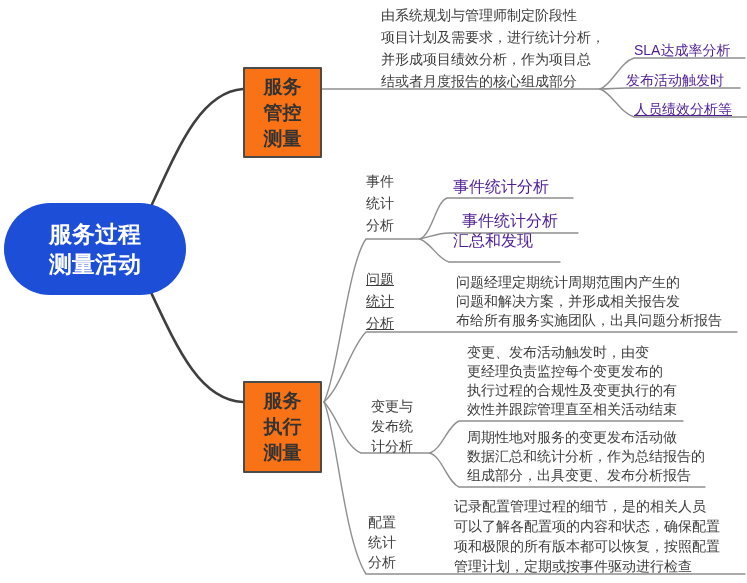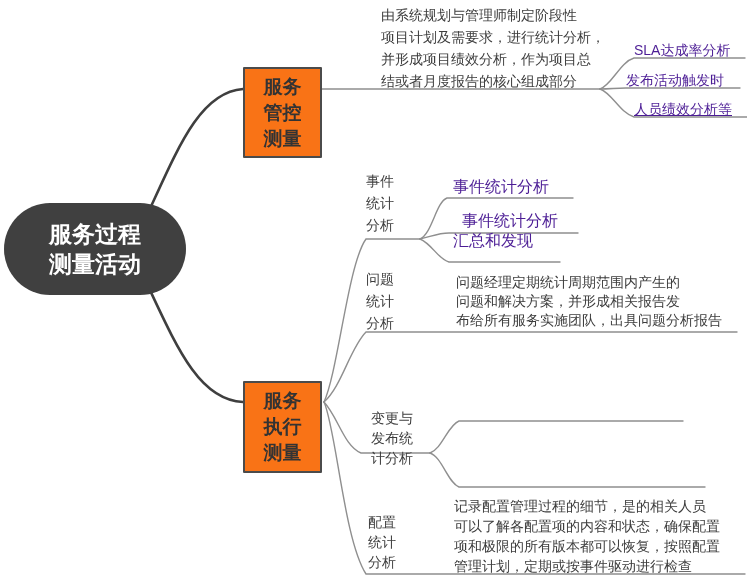--- a/index.html
+++ b/index.html
@@ -4,21 +4,21 @@
 <style>
   html,body{margin:0;padding:0;background:#ffffff;}
   #canvas{
     position:relative;width:747px;height:583px;background:#ffffff;overflow:hidden;
     font-family:"Liberation Sans","DejaVu Sans",sans-serif;color:#3d3d3d;
   }
   #connectors{position:absolute;left:0;top:0;}
   .abs{position:absolute;white-space:pre-line;}
   .central{
     display:flex;align-items:center;justify-content:center;text-align:right;
-    background:#404040;color:#ffffff;font-weight:bold;font-size:23px;line-height:30px;
+    background:#1d4ed8;color:#ffffff;font-weight:bold;font-size:23px;line-height:30px;
     border-radius:46px;
   }
   .boxnode{
     box-sizing:border-box;background:#f97316;border:2px solid #4b4b4b;border-radius:1px;
     display:flex;align-items:center;justify-content:center;text-align:center;
     font-weight:bold;font-size:19px;line-height:26px;color:#333333;margin-top:24px;
   }
   .para{font-size:14px;line-height:19px;color:#3d3d3d;}
   .para.lh22{line-height:22px;}
   .para.lh20{line-height:20px;}
@@ -78,30 +78,37 @@
 执行
 测量</div>
 
   <div class="abs lbl" style="left:366px;top:170px;width:52px;">事件
 统计
 分析</div>
   <div class="abs item big" style="left:453px;top:179px;">事件统计分析</div>
   <div class="abs item big" style="left:462px;top:213px;">事件统计分析</div>
   <div class="abs item big" style="left:453px;top:233px;">汇总和发现</div>
 
-  <div class="abs lbl" style="left:366px;top:268px;width:52px;">问题
+  <div class="abs lbl" style="left:366px;top:268px;width:52px;text-decoration:underline;">问题
 统计
 分析</div>
   <div class="abs para" style="left:456px;top:273px;width:295px;">问题经理定期统计周期范围内产生的
 问题和解决方案，并形成相关报告发
 布给所有服务实施团队，出具问题分析报告</div>
 
-  <div class="abs lbl lh20" style="left:371px;top:396px;width:52px;margin-top:12px;">变更与
+  <div class="abs lbl lh20" style="left:371px;top:396px;width:52px;">变更与
 发布统
 计分析</div>
+  <div class="abs para" style="left:467px;top:343px;width:240px;">变更、发布活动触发时，由变
+更经理负责监控每个变更发布的
+执行过程的合规性及变更执行的有
+效性并跟踪管理直至相关活动结束</div>
+  <div class="abs para" style="left:467px;top:428px;width:260px;">周期性地对服务的变更发布活动做
+数据汇总和统计分析，作为总结报告的
+组成部分，出具变更、发布分析报告</div>
 
   <div class="abs lbl lh20" style="left:368px;top:512px;width:52px;">配置
 统计
 分析</div>
   <div class="abs para lh20" style="left:454px;top:496px;width:300px;">记录配置管理过程的细节，是的相关人员
 可以了解各配置项的内容和状态，确保配置
 项和极限的所有版本都可以恢复，按照配置
 管理计划，定期或按事件驱动进行检查</div>
 
 </div>

